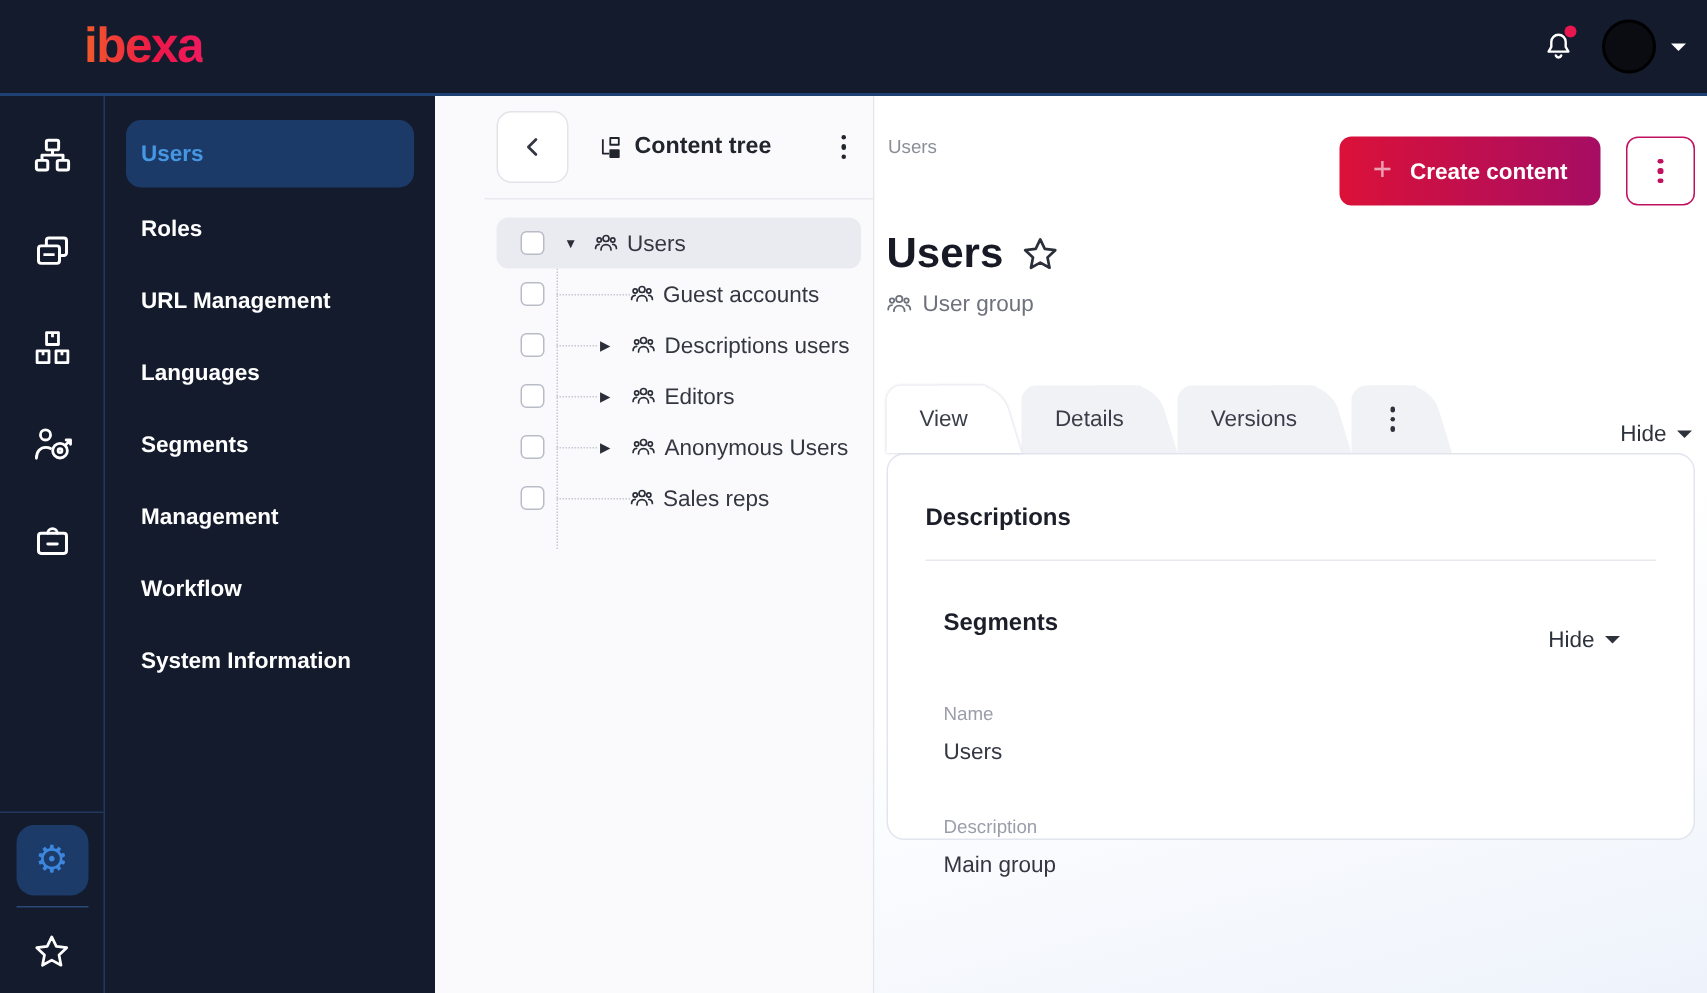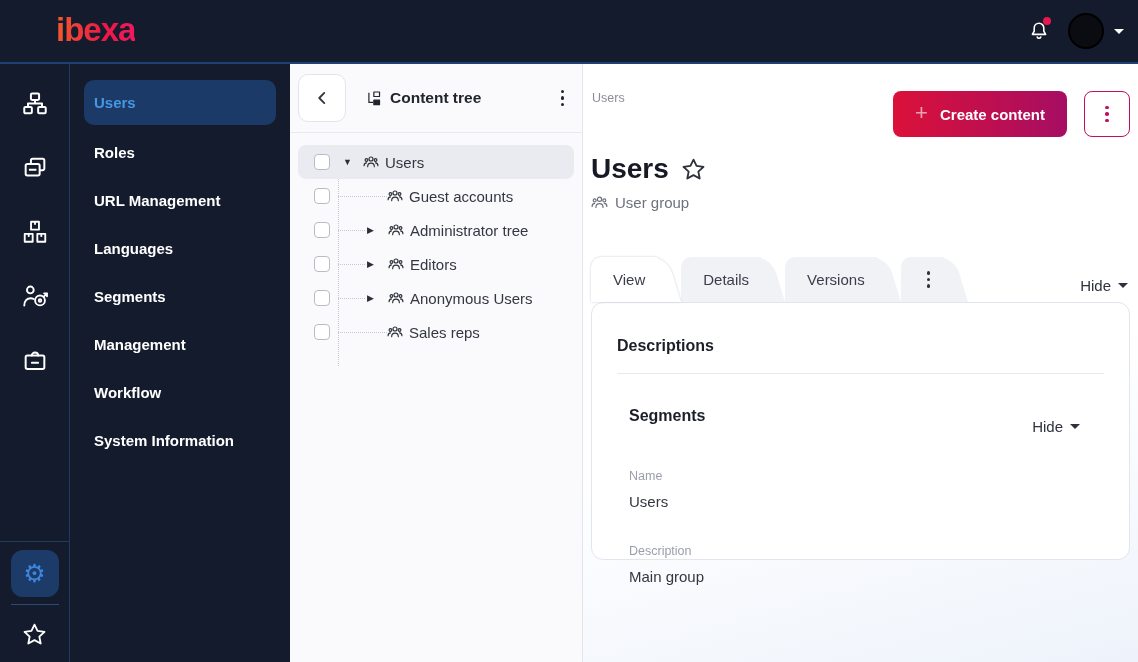--- a/index.html
+++ b/index.html
@@ -31,21 +31,21 @@
   .rail-active-tile{width:48px;height:47px;border-radius:12px;background:#1d3b69;display:flex;align-items:center;justify-content:center;cursor:pointer;}
   .gear-glyph{font-size:25px;color:#3c86dd;line-height:1;}
   .rail-star{width:48px;height:44px;display:flex;align-items:center;justify-content:center;cursor:pointer;}
 
   
   .sidebar{width:220px;flex:0 0 220px;background:#141b2d;padding-top:16px;}
   .side-item{height:48px;display:flex;align-items:center;padding-left:24px;color:#fff;font-size:15px;font-weight:600;cursor:pointer;}
   .side-item.active{height:45px;margin:0 14px 3px 14px;padding-left:10px;border-radius:10px;background:#1c3a68;color:#4597e3;}
 
   
-  .tree-panel{width:293px;flex:0 0 293px;background:#fafafc;border-right:1px solid #e4e5ec;display:flex;flex-direction:column;}
+  .tree-panel{width:293px;flex:0 0 293px;background:#fafafc;border-right:1px solid #e4e5ec;display:flex;flex-direction:column;padding-left:33px;}
   .tree-head{height:69px;flex:0 0 69px;display:flex;align-items:center;padding:0 14px 0 8px;border-bottom:1px solid #e9e9ef;}
   .back-btn{width:48px;height:48px;border-radius:10px;background:#fff;border:1px solid #e3e4ea;display:flex;align-items:center;justify-content:center;cursor:pointer;}
   .tree-title{display:flex;align-items:center;gap:8px;margin-left:19px;font-size:15.5px;font-weight:700;color:#22252e;}
   .dots{display:flex;flex-direction:column;gap:3px;cursor:pointer;}
   .dots i{width:3.5px;height:3.5px;border-radius:50%;background:currentColor;}
   .tree-head .dots{margin-left:auto;color:#22252e;padding:4px;}
 
   .tree-list{padding:12px 8px;position:relative;}
   .vline{position:absolute;left:48px;top:30px;height:203px;border-left:1px dotted #c6c9d4;}
   .trow{height:34px;display:flex;align-items:center;padding-left:16px;position:relative;font-size:15px;color:#343741;}
@@ -68,21 +68,21 @@
   .breadcrumb{margin-top:27px;font-size:12.5px;color:#8b8e99;padding-left:1px;}
   .actions{position:absolute;top:27px;right:8px;display:flex;gap:17px;}
   .create-btn{height:46px;padding:0 22px;border:none;border-radius:8px;background:linear-gradient(90deg,#db1139,#a60d63);color:#fff;font-size:15px;font-weight:600;display:flex;align-items:center;gap:12px;cursor:pointer;}
   .create-btn .plus{font-size:22px;font-weight:300;color:rgba(255,255,255,.6);line-height:1;transform:translateY(-1px);}
   .kebab-btn{width:46px;height:46px;border-radius:8px;background:#fff;border:1px solid #c01060;color:#c01060;display:flex;align-items:center;justify-content:center;cursor:pointer;}
   .page-title-row{margin-top:49px;display:flex;align-items:center;gap:11px;}
   .page-title{font-size:28px;font-weight:800;color:#171a24;line-height:1.1;}
   .title-star{cursor:pointer;display:flex;}
   .subtitle{margin-top:9px;display:flex;align-items:center;gap:7px;font-size:15px;color:#6f727d;}
 
-  .tabs-row{margin-top:46px;display:flex;align-items:flex-start;position:relative;z-index:2;}
+  .tabs-row{margin-top:46px;display:flex;align-items:center;position:relative;z-index:2;}
   .tab{position:relative;height:45px;display:flex;align-items:center;padding:0 36px 0 22px;cursor:pointer;--bg:#f1f2f6;}
   .tab::before{content:"";position:absolute;top:0;bottom:0;left:0;right:24px;background:var(--bg);border-radius:10px 0 0 0;}
   .tab::after{content:"";position:absolute;top:0;bottom:0;right:0;width:46px;background:var(--bg);transform:skewX(17deg);transform-origin:100% 100%;border-radius:6px 16px 0 0;}
   .tab .tlbl{position:relative;z-index:2;font-size:15px;color:#3a3e49;}
   .tab.active{--bg:#ffffff;filter:drop-shadow(0 0 1px #c9ccda);margin-bottom:-1px;z-index:3;}
   .tab.kebab-tab{padding:0 38px 0 26px;color:#2e323c;}
   .tab.kebab-tab .dots{position:relative;z-index:2;}
   .hide-toggle{margin-left:auto;margin-right:2px;display:flex;align-items:center;gap:7px;font-size:15px;color:#2e323c;cursor:pointer;margin-top:20px;}
   .hide-toggle .caret-down{border-top-color:#2e323c;}
 
@@ -314,21 +314,21 @@
 
         <div class="trow child">
           <span class="cb"></span>
           <span class="stub short"></span>
           <span class="arrow right"></span>
           <span class="g-icon">
               <svg width="16" height="16">
                 <use href="#i-group"></use>
               </svg>
             </span>
-          <span class="lbl">Administrator tree</span>
+          <span class="lbl">Descriptions users</span>
         </div>
 
         <div class="trow child">
           <span class="cb"></span>
           <span class="stub short"></span>
           <span class="arrow right"></span>
           <span class="g-icon">
               <svg width="16" height="16">
                 <use href="#i-group"></use>
               </svg>

